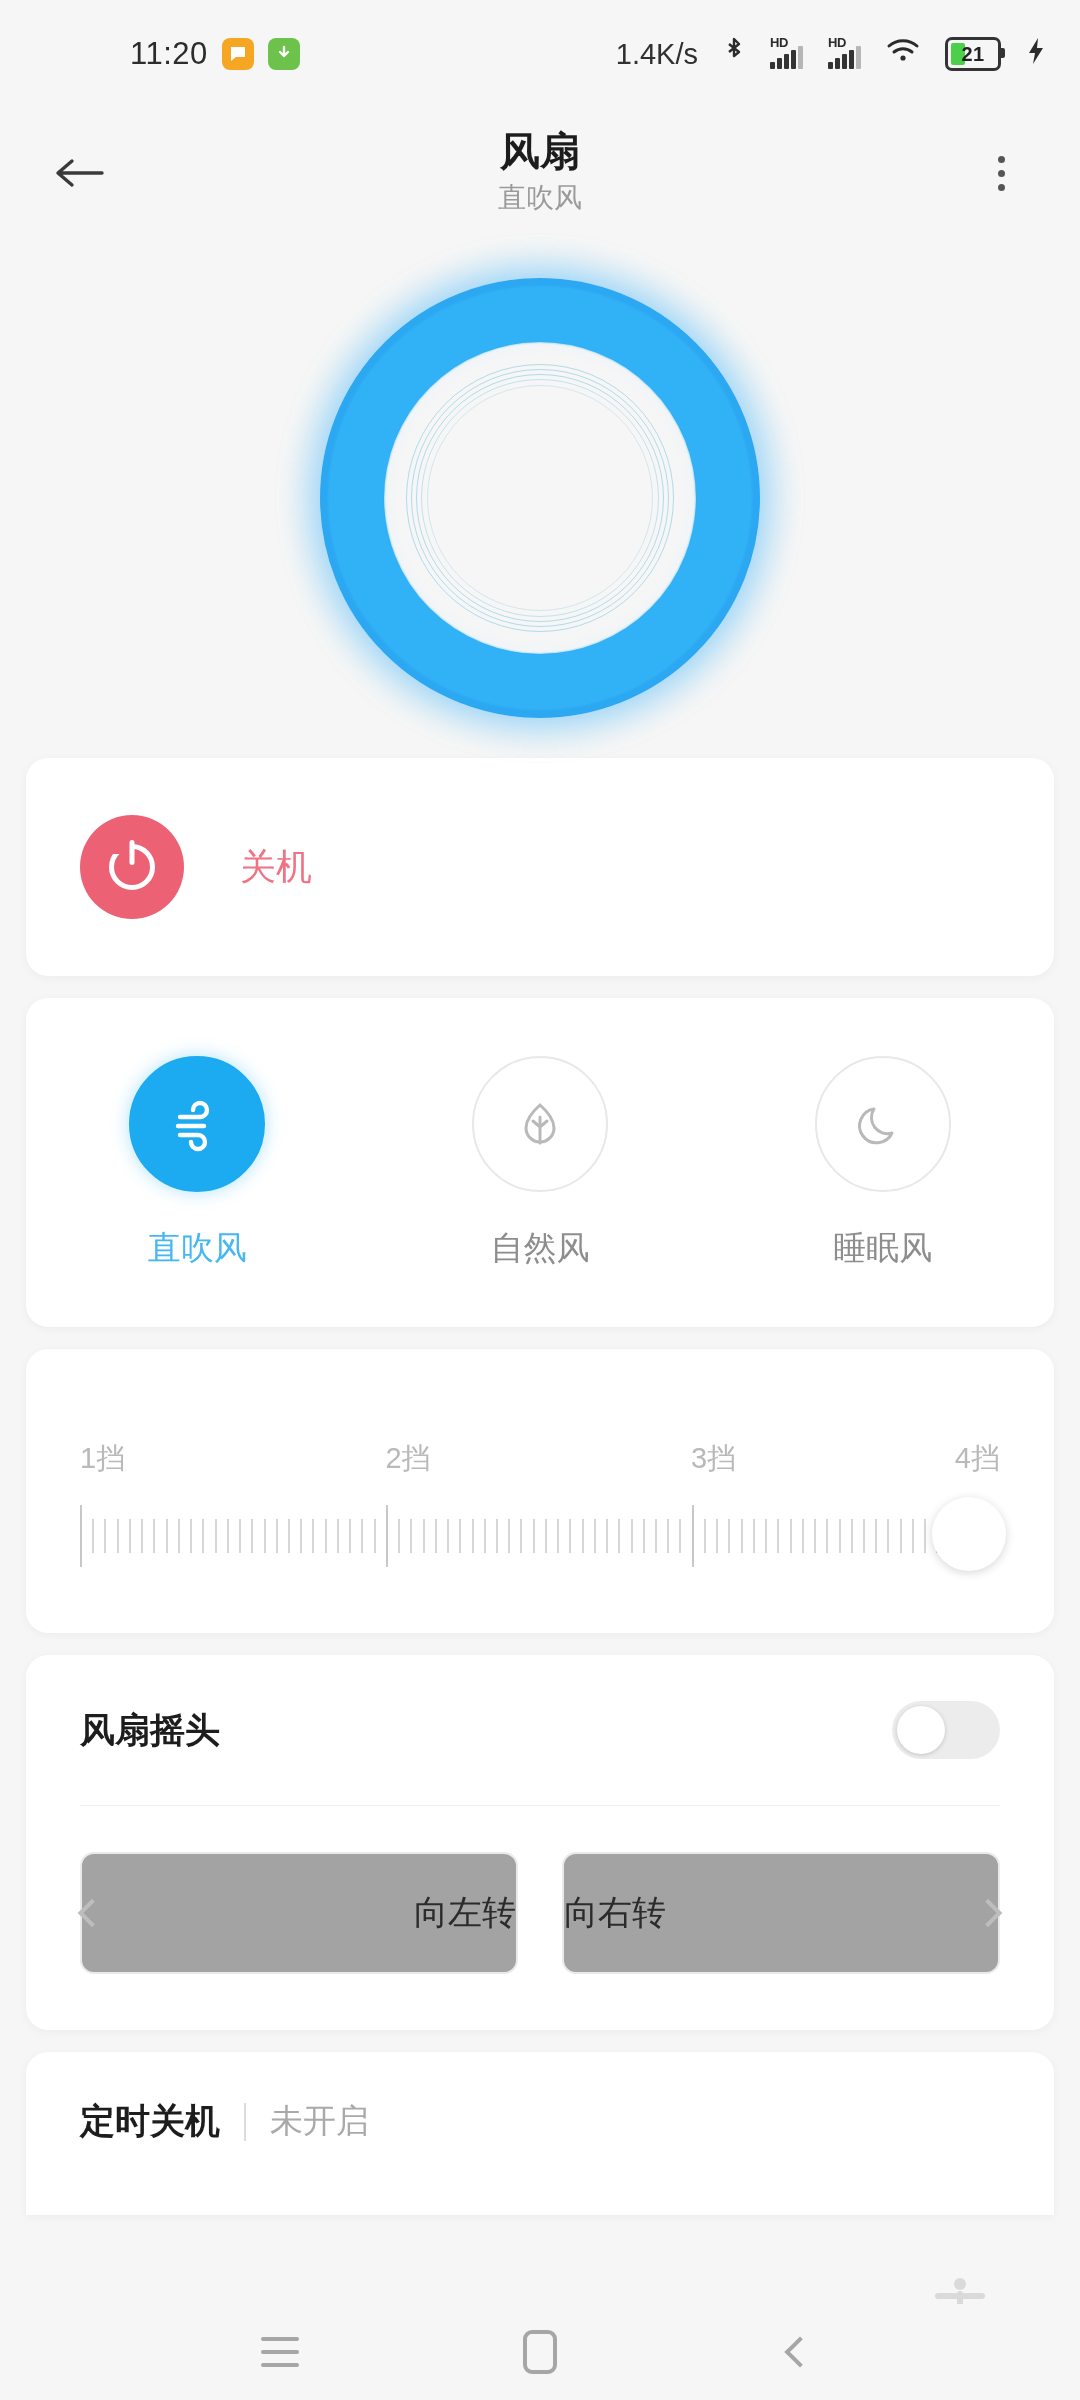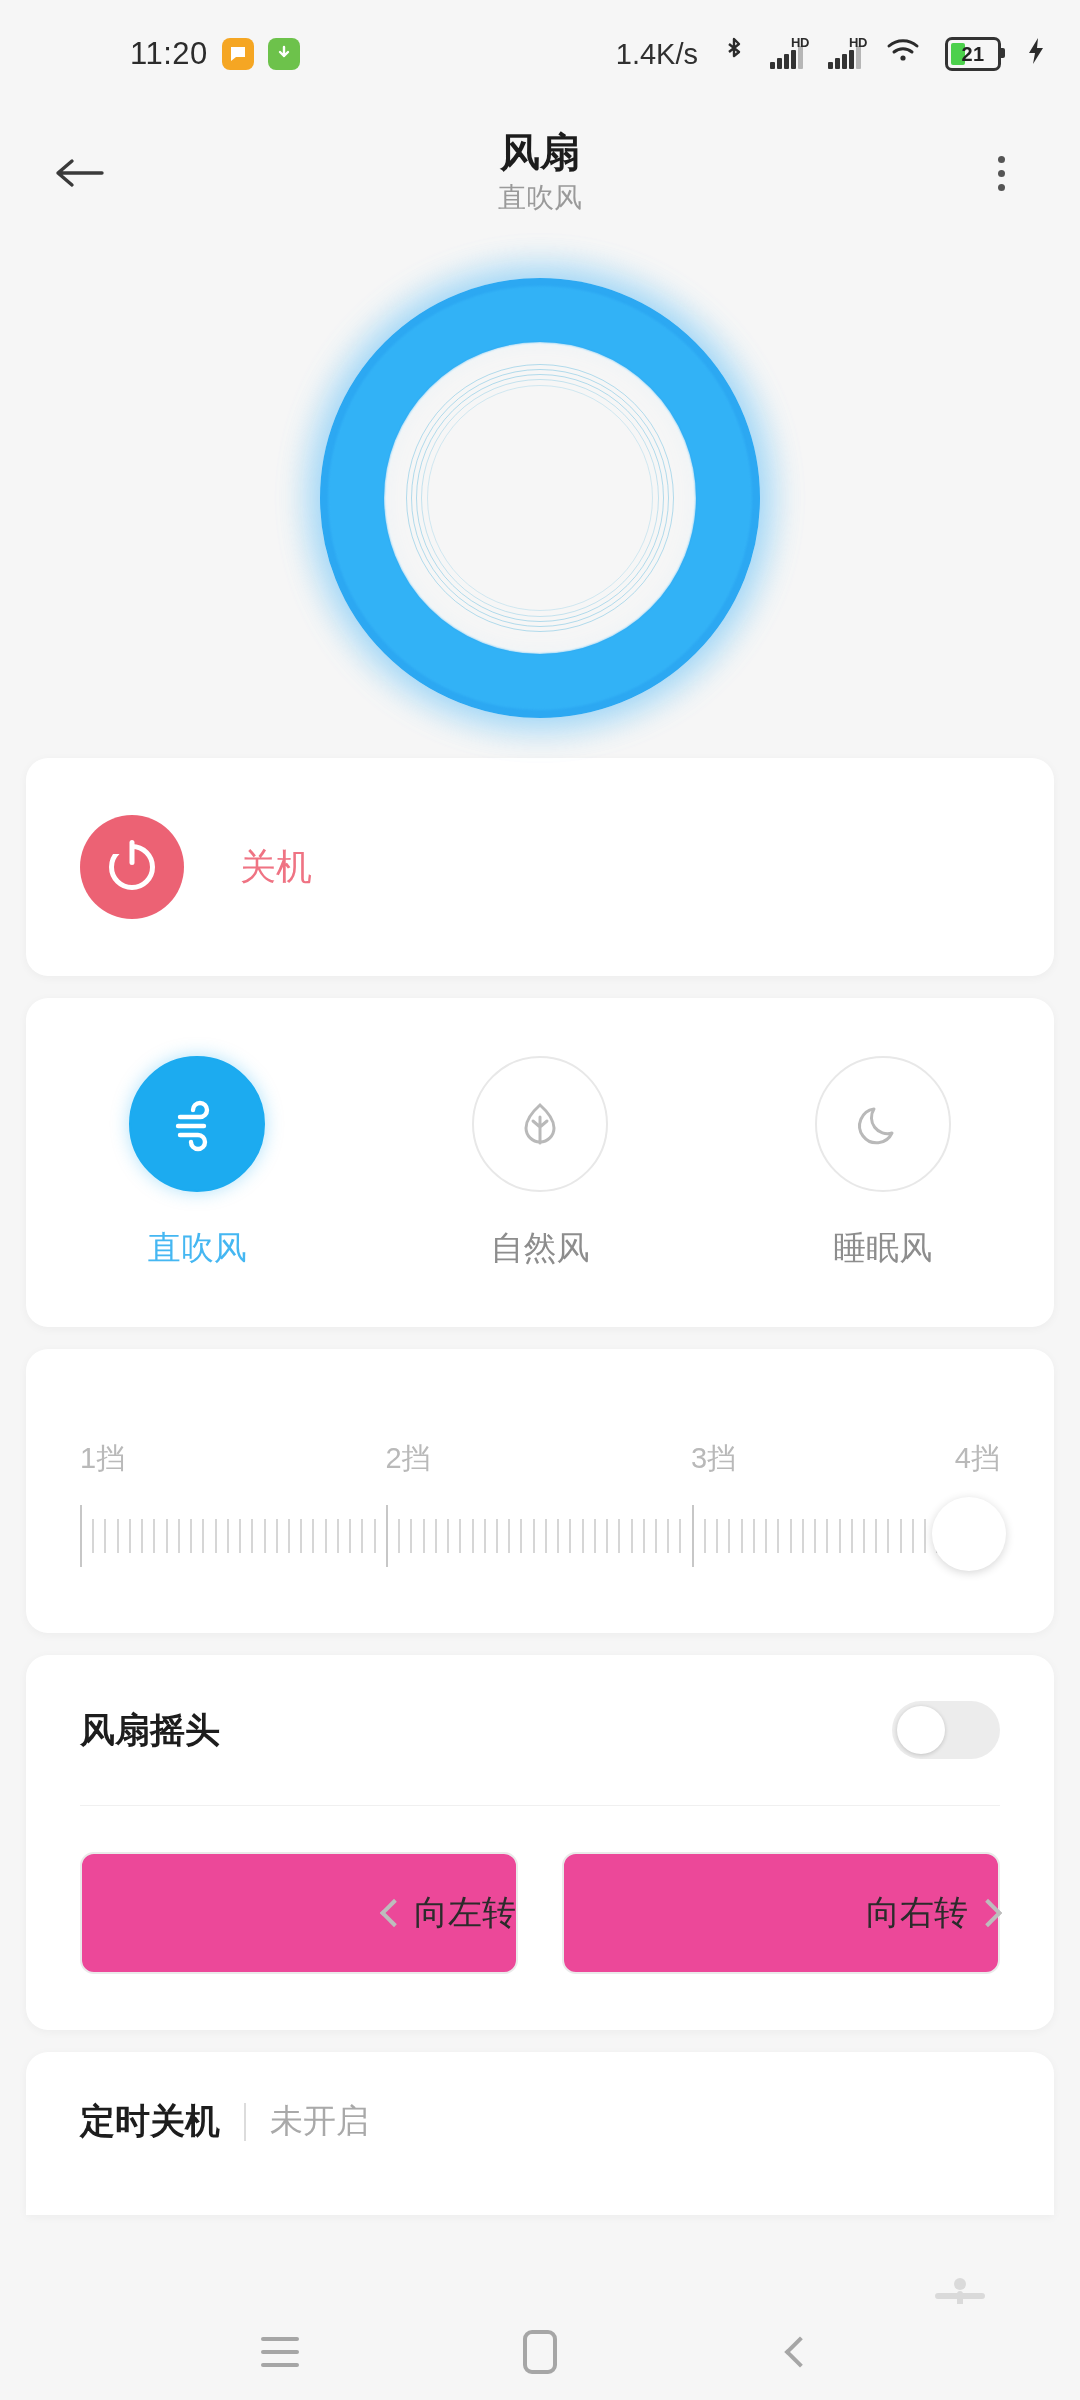--- a/index.html
+++ b/index.html
@@ -23,38 +23,38 @@
     letter-spacing:.5px;
   }
   .sb-left{display:flex;align-items:center;gap:14px;}
   .sb-time{font-size:31px;font-weight:500;color:#2c2c2c;}
   .sb-badge{width:32px;height:32px;border-radius:8px;display:flex;align-items:center;justify-content:center;}
   .sb-badge.msg{background:#f5a623;}
   .sb-badge.dl{background:#6dc24b;}
   .sb-right{margin-left:auto;display:flex;align-items:center;gap:25px;}
   .sb-speed{font-size:29px;font-weight:500;color:#303030;letter-spacing:0;}
   .sig{display:flex;align-items:flex-end;position:relative;height:30px;padding-top:10px;}
-  .sig .hd{position:absolute;top:-4px;left:0;font-size:13px;font-weight:700;letter-spacing:-.3px;margin-left:21px;}
+  .sig .hd{position:absolute;top:-4px;left:0;font-size:13px;font-weight:700;letter-spacing:-.3px;}
   .sig .bars{display:flex;align-items:flex-end;gap:2px;height:22px;margin-top:2px;}
   .sig .bars i{display:block;width:5px;background:#333;border-radius:1px;}
   .sig .bars i:nth-child(1){height:7px;}
   .sig .bars i:nth-child(2){height:11px;}
   .sig .bars i:nth-child(3){height:15px;}
   .sig .bars i:nth-child(4){height:19px;}
   .sig .bars i:nth-child(5){height:23px;background:#b6b6b6;}
   .batt{width:56px;height:34px;border:3px solid #333;border-radius:7px;position:relative;display:flex;align-items:center;padding:3px;}
   .batt::after{content:"";position:absolute;right:-7px;top:8px;width:4px;height:10px;background:#333;border-radius:0 2px 2px 0;}
   .batt .fill{width:14px;height:100%;background:#4cd04c;border-radius:2px;}
   .batt .lvl{position:absolute;left:0;right:0;text-align:center;font-size:20px;font-weight:700;color:#222;}
 
   
   .header{height:130px;display:flex;align-items:center;padding:0 44px;position:relative;}
   .back-arrow{width:70px;height:70px;display:flex;align-items:center;justify-content:center;cursor:pointer;}
   .titlewrap{position:absolute;left:0;right:0;text-align:center;pointer-events:none;}
-  .title{font-size:40px;font-weight:700;color:#1c1c1c;line-height:1.15;}
+  .title{font-size:40px;font-weight:700;color:#1c1c1c;line-height:1.15;font-family:Liberation Serif, serif;}
   .subtitle{font-size:28px;color:#9a9a9a;margin-top:4px;}
   .menu-dots{margin-left:auto;width:70px;height:70px;display:flex;flex-direction:column;align-items:center;justify-content:center;gap:7px;cursor:pointer;}
   .menu-dots span{width:7px;height:7px;border-radius:50%;background:#555;display:block;}
 
   
   .hero{height:520px;display:flex;align-items:center;justify-content:center;position:relative;}
   .ring-wrap{position:relative;width:440px;height:440px;}
   .glow{
     position:absolute;inset:-26px;border-radius:50%;
     background:radial-gradient(circle, rgba(255,255,255,0) 44%, rgba(110,200,255,0.34) 54%, rgba(140,215,255,0.16) 66%, rgba(255,255,255,0) 76%);
@@ -139,22 +139,22 @@
   .osc-head{display:flex;align-items:center;height:150px;padding:0 54px;}
   .osc-title{font-size:35px;font-weight:700;color:#1d1d1d;}
   .toggle{
     margin-left:auto;width:108px;height:58px;border-radius:29px;background:#ececec;
     display:flex;align-items:center;padding:5px;cursor:pointer;
   }
   .toggle .knob{width:48px;height:48px;border-radius:50%;background:#fff;box-shadow:0 1px 4px rgba(0,0,0,.18);}
   .osc-sep{height:1px;background:#f0f0f0;margin:0 54px;}
   .osc-btns{display:flex;gap:44px;padding:46px 54px 56px 54px;}
   .osc-btn{
-    flex:1;height:122px;border:2px solid #eaeaea;border-radius:14px;background:#ec4899;
-    display:flex;align-items:center;justify-content:flex-end;gap:10px;cursor:pointer;
+    flex:1;height:122px;border:2px solid #eaeaea;border-radius:14px;background:#a3a3a3;
+    display:flex;align-items:center;justify-content:space-between;gap:10px;cursor:pointer;
   }
   .osc-btn span.lbl{font-size:34px;color:#2b2b2b;}
   .chev{width:20px;height:20px;border-top:4px solid #bdbdbd;border-right:4px solid #bdbdbd;}
   .chev.left{transform:rotate(-135deg);}
   .chev.right{transform:rotate(45deg);}
 
   
   .timer-card{padding:46px 54px 70px 54px;border-radius:22px 22px 0 0;margin-bottom:0;}
 
   

